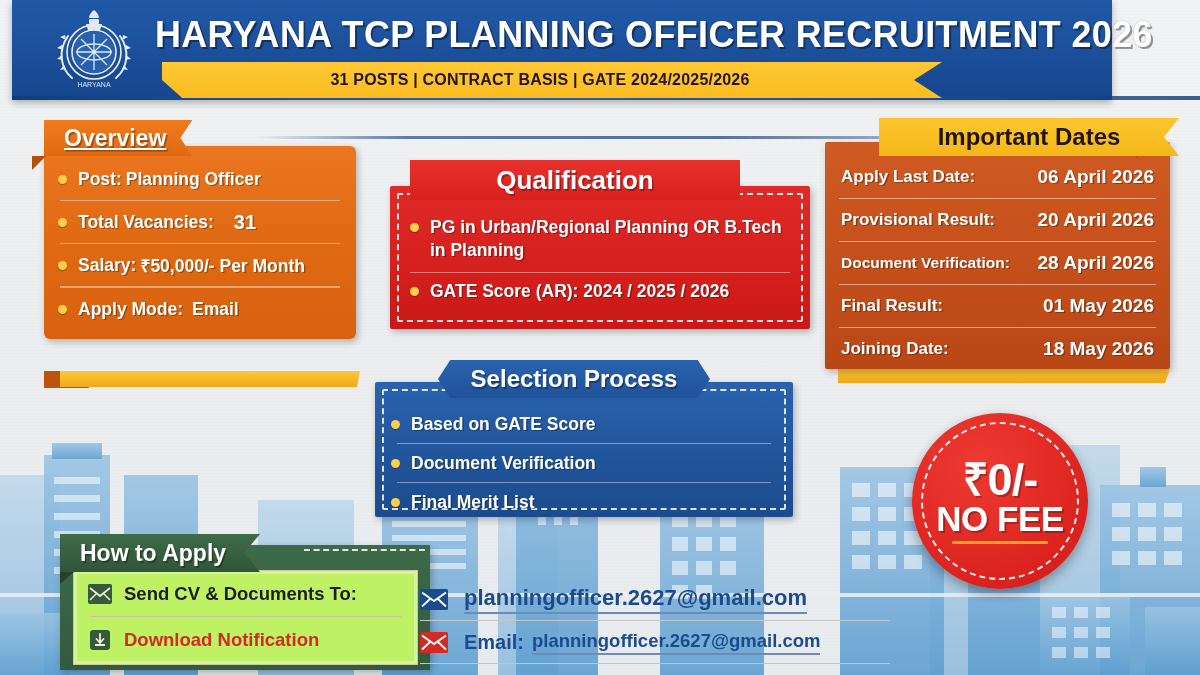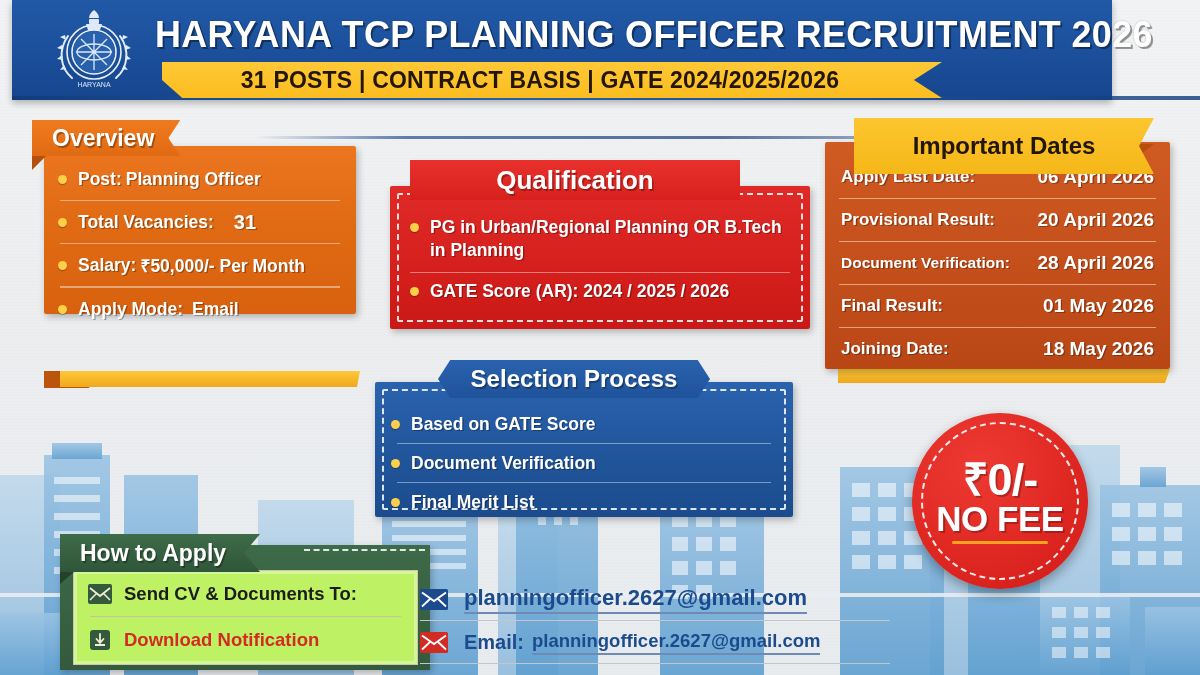--- a/index.html
+++ b/index.html
@@ -69,21 +69,21 @@
   }
   .subtitle-ribbon {
     position: absolute; left: 150px; top: 62px;
     width: 780px; height: 36px;
     background: linear-gradient(180deg,#fec835 0%,#fbbd20 100%);
     clip-path: polygon(0 0, 100% 0, 96.4% 50%, 100% 100%, 2.6% 100%, 0 50%);
     box-shadow: 0 2px 4px rgba(0,0,0,.3);
     display:flex; align-items:center; justify-content:center;
   }
   .subtitle-text {
-    font-size: 23px; font-weight: 700; color: #231607;
+    font-size: 16px; font-weight: 700; color: #231607;
     letter-spacing: .2px; white-space: nowrap;
     transform: translateX(-12px);
   }
 
   
   .tab {
     position: absolute;
     height: 36px;
     display: flex; align-items: center;
     padding: 0 26px 0 20px;
@@ -116,26 +116,27 @@
     text-shadow: 1.4px 1.4px 0 rgba(0,0,0,.30);
   }
   .bullet {
     width: 9px; height: 9px; border-radius: 50%;
     background: #ffcf4a; flex: none; margin-right: 11px;
     box-shadow: 0 1px 1px rgba(0,0,0,.3);
   }
   .sep { height:1px; background: rgba(255,255,255,.42); }
 
   
-  #overview-tab { left: 32px; top: 120px; background: linear-gradient(180deg,#f07b1e 0%,#e06a12 100%); }
+  #overview-tab { left: 44px; top: 120px; background: linear-gradient(180deg,#f07b1e 0%,#e06a12 100%); text-decoration: underline; }
   #overview-fold { left: 32px; top: 156px;
      background: #b4500b; clip-path: polygon(0 0, 100% 0, 0 100%); }
   #overview-body {
-    left: 44px; top: 146px; width: 312px; height: 168px;
+    left: 44px; top: 146px; width: 312px; height: 193px;
     background: linear-gradient(180deg,#ec7620 0%,#e06a13 50%,#d8610f 100%);
+    border-radius: 6px;
   }
   #overview-ribbon {
     position:absolute; left: 60px; top: 371px; width: 300px; height: 16px;
     background: linear-gradient(180deg,#fdc93a,#f0a81b);
     clip-path: polygon(0 0, 100% 0, 99% 100%, 0 100%);
     box-shadow: 0 2px 4px rgba(0,0,0,.22);
   }
   #overview-shadowtab {
     position:absolute; left: 44px; top: 371px; width: 62px; height: 17px;
     background: #bb540c;
@@ -155,21 +156,21 @@
   
   #sel-tab { left: 438px; top: 360px; width: 272px; background: linear-gradient(180deg,#2a62ae 0%,#1f539b 100%); justify-content:center; padding:0; font-size: 24px; height: 38px; }
   #sel-body {
     left: 375px; top: 382px; width: 418px; height: 135px;
     background: linear-gradient(180deg,#2a62ae 0%,#205499 60%,#1b4b8d 100%);
   }
   .s-row { font-size: 17.5px; padding: 0 16px; height: 38px; }
 
   
   #dates-tab {
-    left: 854px; top: 118px; width: 300px; height: 56px;
+    left: 879px; top: 118px; width: 300px; height: 38px;
     background: linear-gradient(180deg,#fdc62f 0%,#f5b718 100%);
     color: #211505; text-shadow: none; font-size: 24px;
     justify-content:center; padding: 16px;
     clip-path: polygon(0 0, 100% 0, 95% 50%, 100% 100%, 0 100%);
   }
   #dates-fold { left: 1136px; top: 144px; width: 18px; height: 14px;
      background: #b4500b; clip-path: polygon(0 0, 100% 0, 0 100%); }
   #dates-body {
     left: 825px; top: 142px; width: 345px; height: 227px;
     background: linear-gradient(180deg,#cf5a22 0%,#c44f1b 55%,#b94716 100%);

